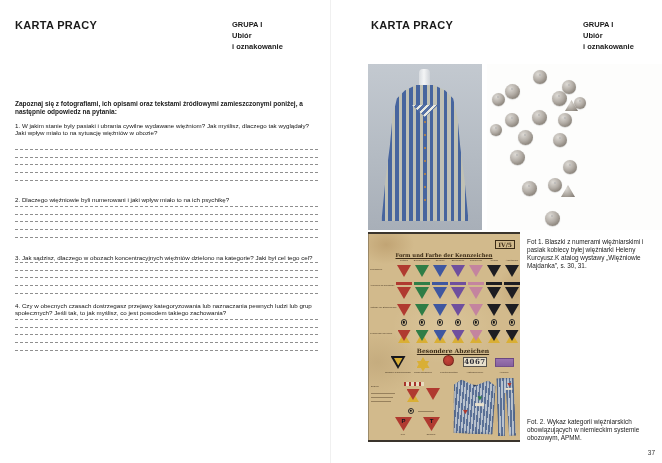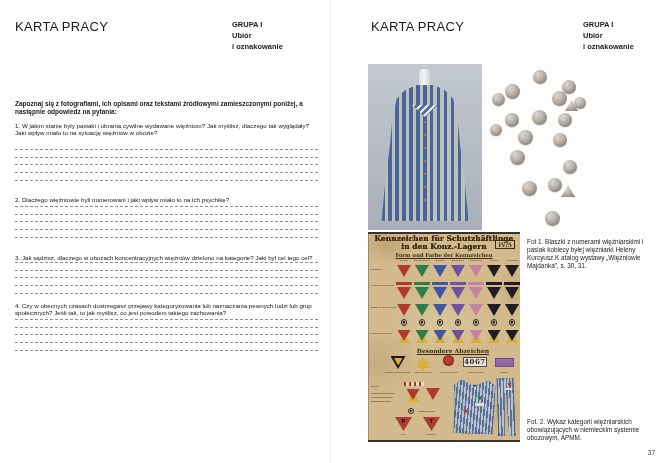--- a/index.html
+++ b/index.html
@@ -9,21 +9,21 @@
     font-family:"Liberation Sans", sans-serif;
     color:#1a1a1a;
     position:relative;
     overflow:hidden;
   }
   .page { position:absolute; top:0; height:463px; width:331px; }
   #page-left { left:0; }
   #page-right { left:331px; }
   .gutter { position:absolute; left:330px; top:0; width:1px; height:463px; background:#f0f0f0; }
 
-  .hdr-title { position:absolute; top:19px; font-size:13px; font-weight:normal; letter-spacing:.3px; }
+  .hdr-title { position:absolute; top:19px; font-size:11px; font-weight:bold; letter-spacing:.3px; }
   #page-left .hdr-title { left:15px; }
   #page-right .hdr-title { left:40px; }
   .hdr-group { position:absolute; top:19px; font-size:7.5px; font-weight:bold; line-height:11px; }
   #page-left .hdr-group { left:232px; }
   #page-right .hdr-group { left:252px; }
 
   .intro { position:absolute; left:15px; top:100px; width:302px; font-size:6.5px; font-weight:bold; line-height:7.6px; }
 
   .qblock { position:absolute; left:15px; width:303px; }
   .qtext { font-size:6.2px; line-height:7.4px; color:#151515; }
@@ -239,24 +239,20 @@
       <div class="disc" style="left: 58px; top: 147px; width: 15px; height: 15px;">
         <div class="dischole" style="left: 6.3px; top: 3.75px;"></div>
       </div>
       <div class="tagtri" style="left: 78px; top: 36px; width: 13px; height: 11px;"></div>
       <div class="tagtri" style="left: 74px; top: 121px; width: 14px; height: 12px;"></div>
     </div>
 
   <div class="caption" id="caption1">Fot 1. Blaszki z numerami więźniarskimi i pasiak kobiecy byłej więźniarki Heleny Kurcyusz.K atalog wystawy „Więźniowie Majdanka”, s. 30, 31.</div>
 
   <div class="poster">
-    <div class="p-title">
-      <div>Kennzeichen für Schutzhäftlinge</div>
-      <div>in den Konz.-Lagern</div>
-    </div>
     <div class="p-ref">IV/5</div>
     <div class="p-sub">Form und Farbe der Kennzeichen</div>
 
     <div class="p-spec-head">Besondere Abzeichen</div>
 
     <div class="tri" style="left:22.5px; top:124px; width:15px; height:13px; background:#17171c; clip-path:polygon(0 0,100% 0,50% 100%);"></div>
     <div class="tri" style="left:26px; top:126px; width:8.5px; height:7.5px; background:#d9af35; clip-path:polygon(0 0,100% 0,50% 100%);"></div>
     <div class="tri" style="left:48.5px; top:125px; width:13px; height:11px; background:#d9af35; clip-path:polygon(50% 0,100% 100%,0 100%); filter:drop-shadow(0 0 .4px #3a2c10);"></div>
     <div class="tri" style="left:48.5px; top:128.5px; width:13px; height:11px; background:#d9af35; clip-path:polygon(0 0,100% 0,50% 100%); filter:drop-shadow(0 0 .4px #3a2c10);"></div>
     <div class="redcircle"></div>

